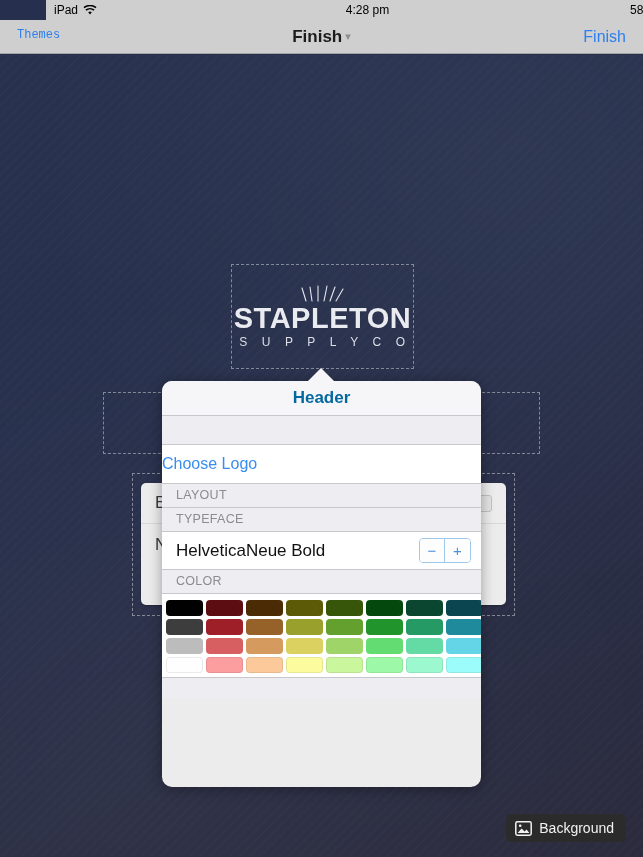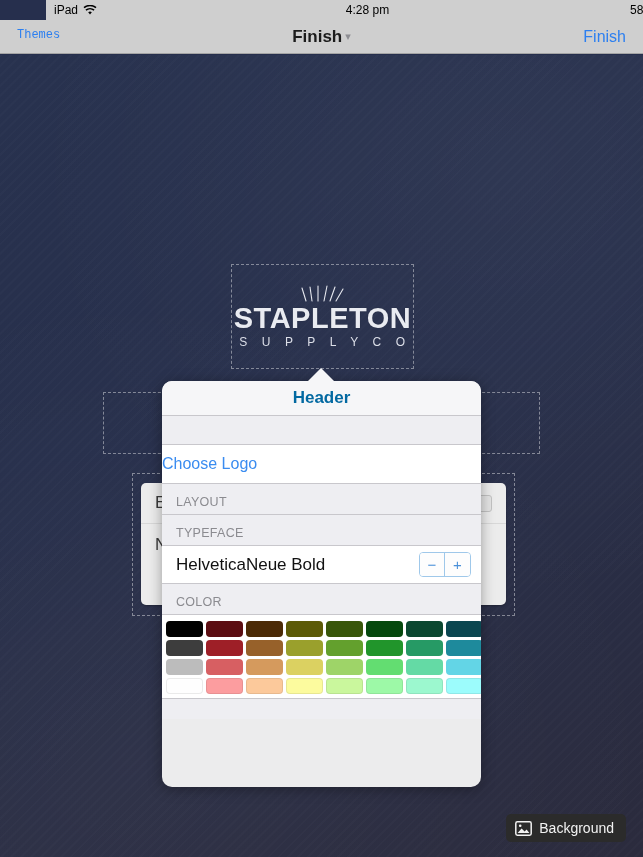--- a/index.html
+++ b/index.html
@@ -239,21 +239,21 @@
   #choose-logo-row {
     height: 39px;
   }
   #choose-logo-label {
     font-size: 16px;
     color: #3a8cf0;
   }
 
   .section-head {
     background: #eeeef2;
-    height: 31px;
+    height: 24px;
     display: flex;
     align-items: flex-end;
     padding: 0 0 5px 14px;
     font-size: 12.5px;
     letter-spacing: 0.3px;
     color: #8b8b90;
     border-bottom: 1px solid #c8c7cc;
   }
 
   #layout-row { height: 39px; padding: 0 12px; gap: 11px; }

